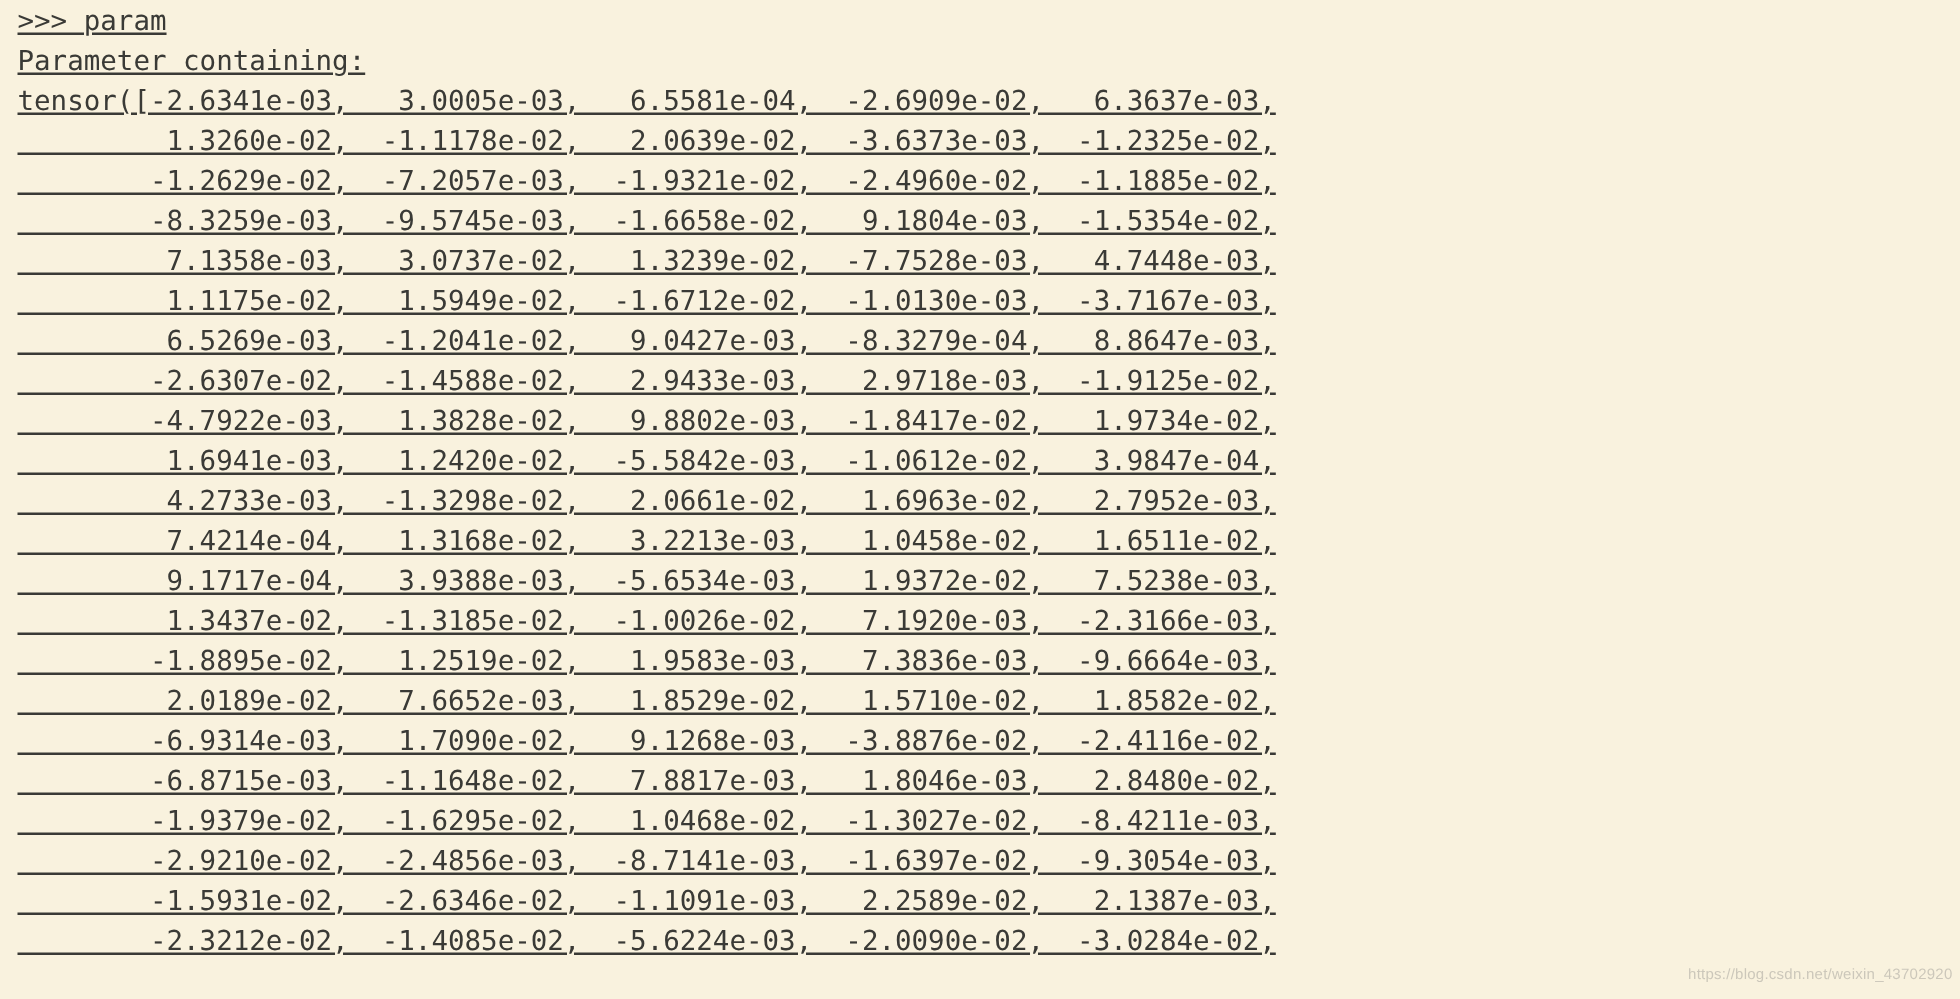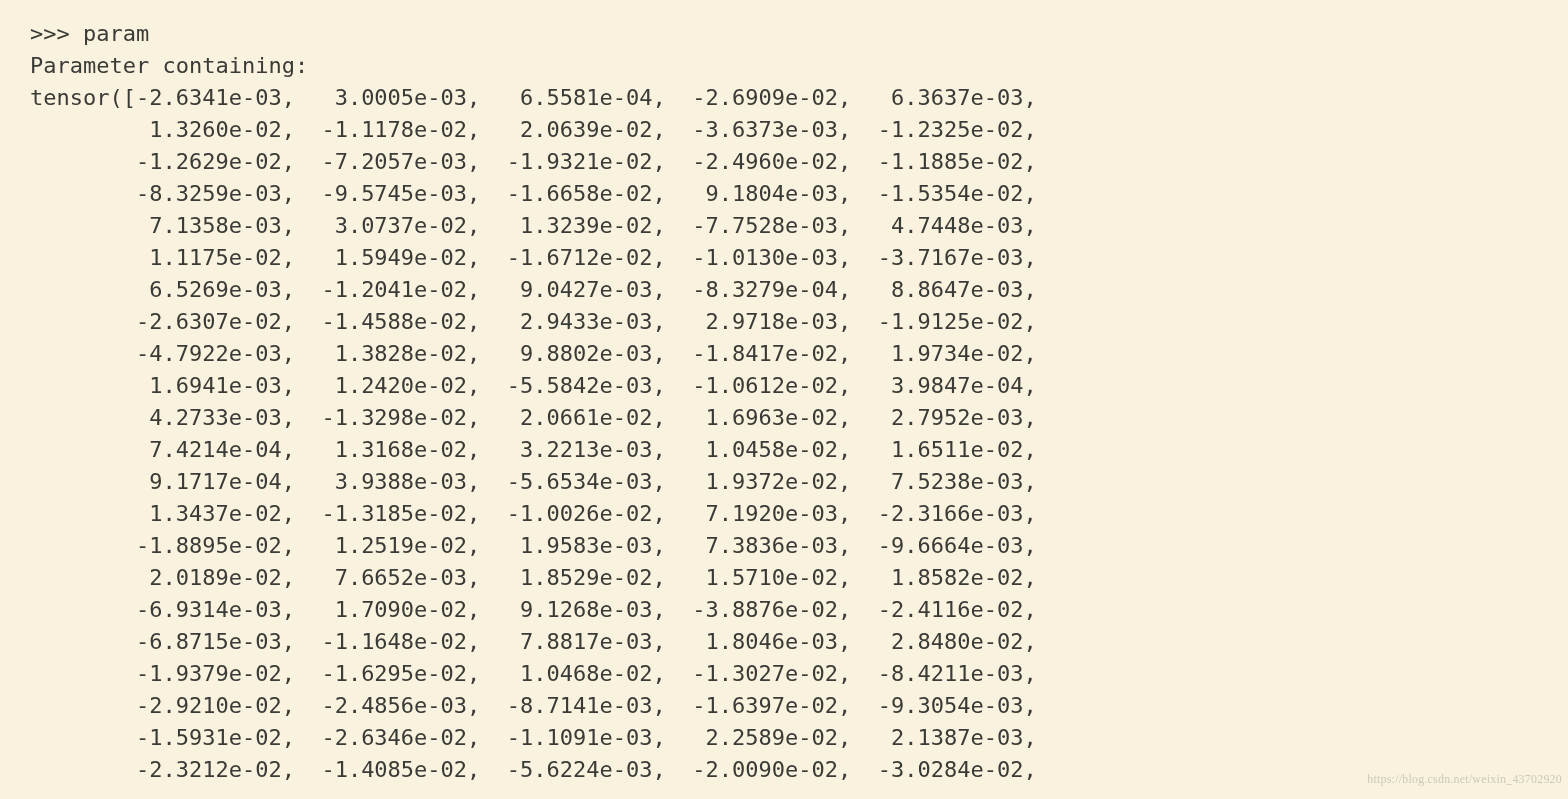--- a/index.html
+++ b/index.html
@@ -9,29 +9,30 @@
     height: 799px;
     overflow: hidden;
     background: #f9f2de;
     font-family: "Menlo", "Consolas", "DejaVu Sans Mono", "Courier New", monospace;
     font-size: 22px;
     line-height: 32px;
     color: #3a3a36;
     position: relative;
   }
   pre.code {
-    margin: 16px;
+    margin: 0;
     padding: 2px 14px 0 14px;
     white-space: pre;
+    text-decoration: underline;
   }
   .watermark {
     position: absolute;
     right: 6px;
     bottom: 4px;
-    font-family: Liberation Serif, serif;
+    font-family: Liberation Sans, sans-serif;
     font-size: 12px;
     color: rgba(120,120,120,0.35);
     letter-spacing: 0.2px;
     pointer-events: none;
     user-select: none;
     text-align: right;
   }
 </style>
 </head>
 <body>

